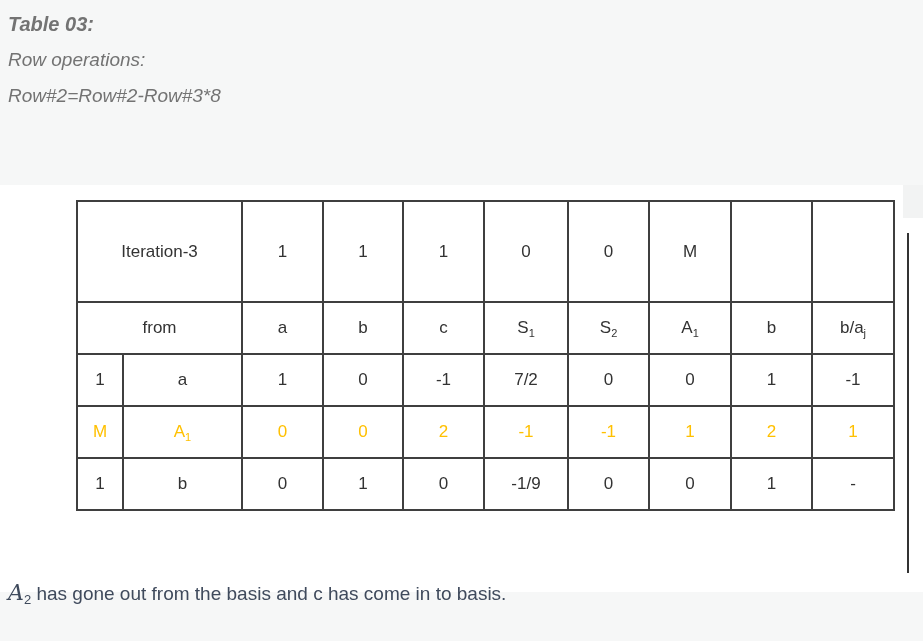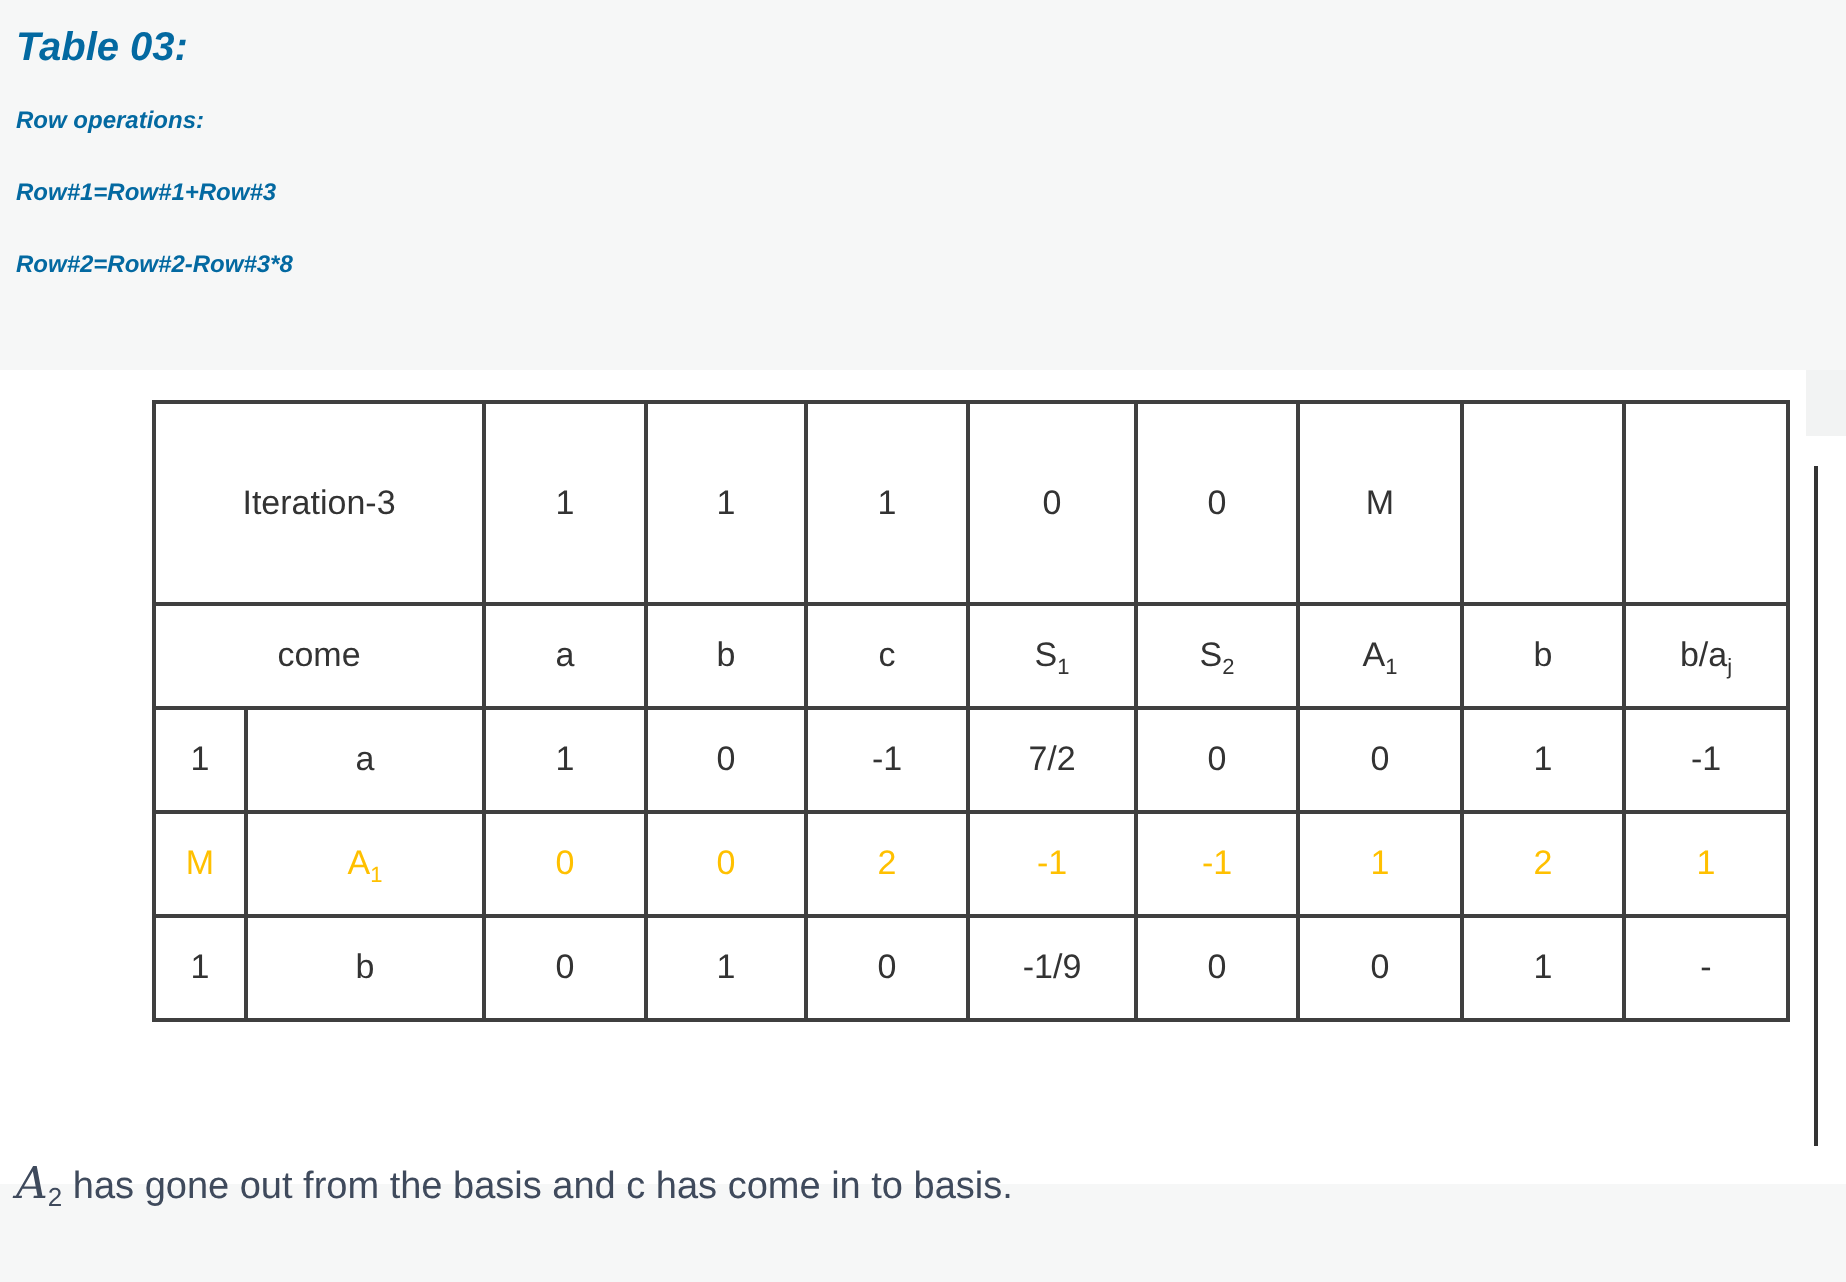--- a/index.html
+++ b/index.html
@@ -5,24 +5,24 @@
   html,body{margin:0;padding:0;}
   body{
     width:923px;height:641px;position:relative;
     background:#f6f7f7;
     font-family:"Liberation Sans", sans-serif;
     overflow:hidden;
   }
   
   .intro{
     position:absolute;left:8px;top:6px;width:700px;
-    color:#0369a1;font-style:italic;
+    color:#737373;font-style:italic;
   }
   .intro .title{font-size:20px;font-weight:bold;line-height:36px;}
-  .intro .line{font-size:12px;line-height:36px;font-weight:bold;}
+  .intro .line{font-size:19px;line-height:36px;}
   
   .figure-band{
     position:absolute;left:0;top:185px;width:923px;height:407px;
     background:#ffffff;
   }
   .corner-box{
     position:absolute;left:903px;top:185px;width:20px;height:33px;
     background:#f2f3f3;
   }
   .edge-line{
@@ -61,21 +61,20 @@
     font-family:"DejaVu Serif", serif;font-style:italic;font-size:22px;
   }
   .footer-note sub{font-size:13px;vertical-align:-4px;line-height:0;}
 </style>
 </head>
 <body>
 
 <div class="intro">
   <div class="title">Table 03:</div>
   <div class="line">Row operations:</div>
-  <div class="line">Row#1=Row#1+Row#3</div>
   <div class="line">Row#2=Row#2-Row#3*8</div>
 </div>
 
 <div class="figure-band"></div>
 <div class="corner-box"></div>
 <div class="edge-line"></div>
 
 <table class="simplex">
   <colgroup>
     <col style="width:46px">
@@ -97,21 +96,21 @@
     <td class="blue">1</td>
     <td class="blue">1</td>
     <td class="blue">0</td>
     <td class="blue">0</td>
     <td class="blue">M</td>
     <td class="blue"></td>
     <td class="blue"></td>
   </tr>
 
   <tr class="r-basis">
-    <td colspan="2">come</td>
+    <td colspan="2">from</td>
     <td><span>a</span><sub></sub></td>
     <td><span>b</span><sub></sub></td>
     <td class="green"><span>c</span><sub></sub></td>
     <td><span>S</span><sub>1</sub></td>
     <td><span>S</span><sub>2</sub></td>
     <td><span>A</span><sub>1</sub></td>
     <td><span>b</span><sub></sub></td>
     <td><span>b/a</span><sub>j</sub></td>
   </tr>
 

